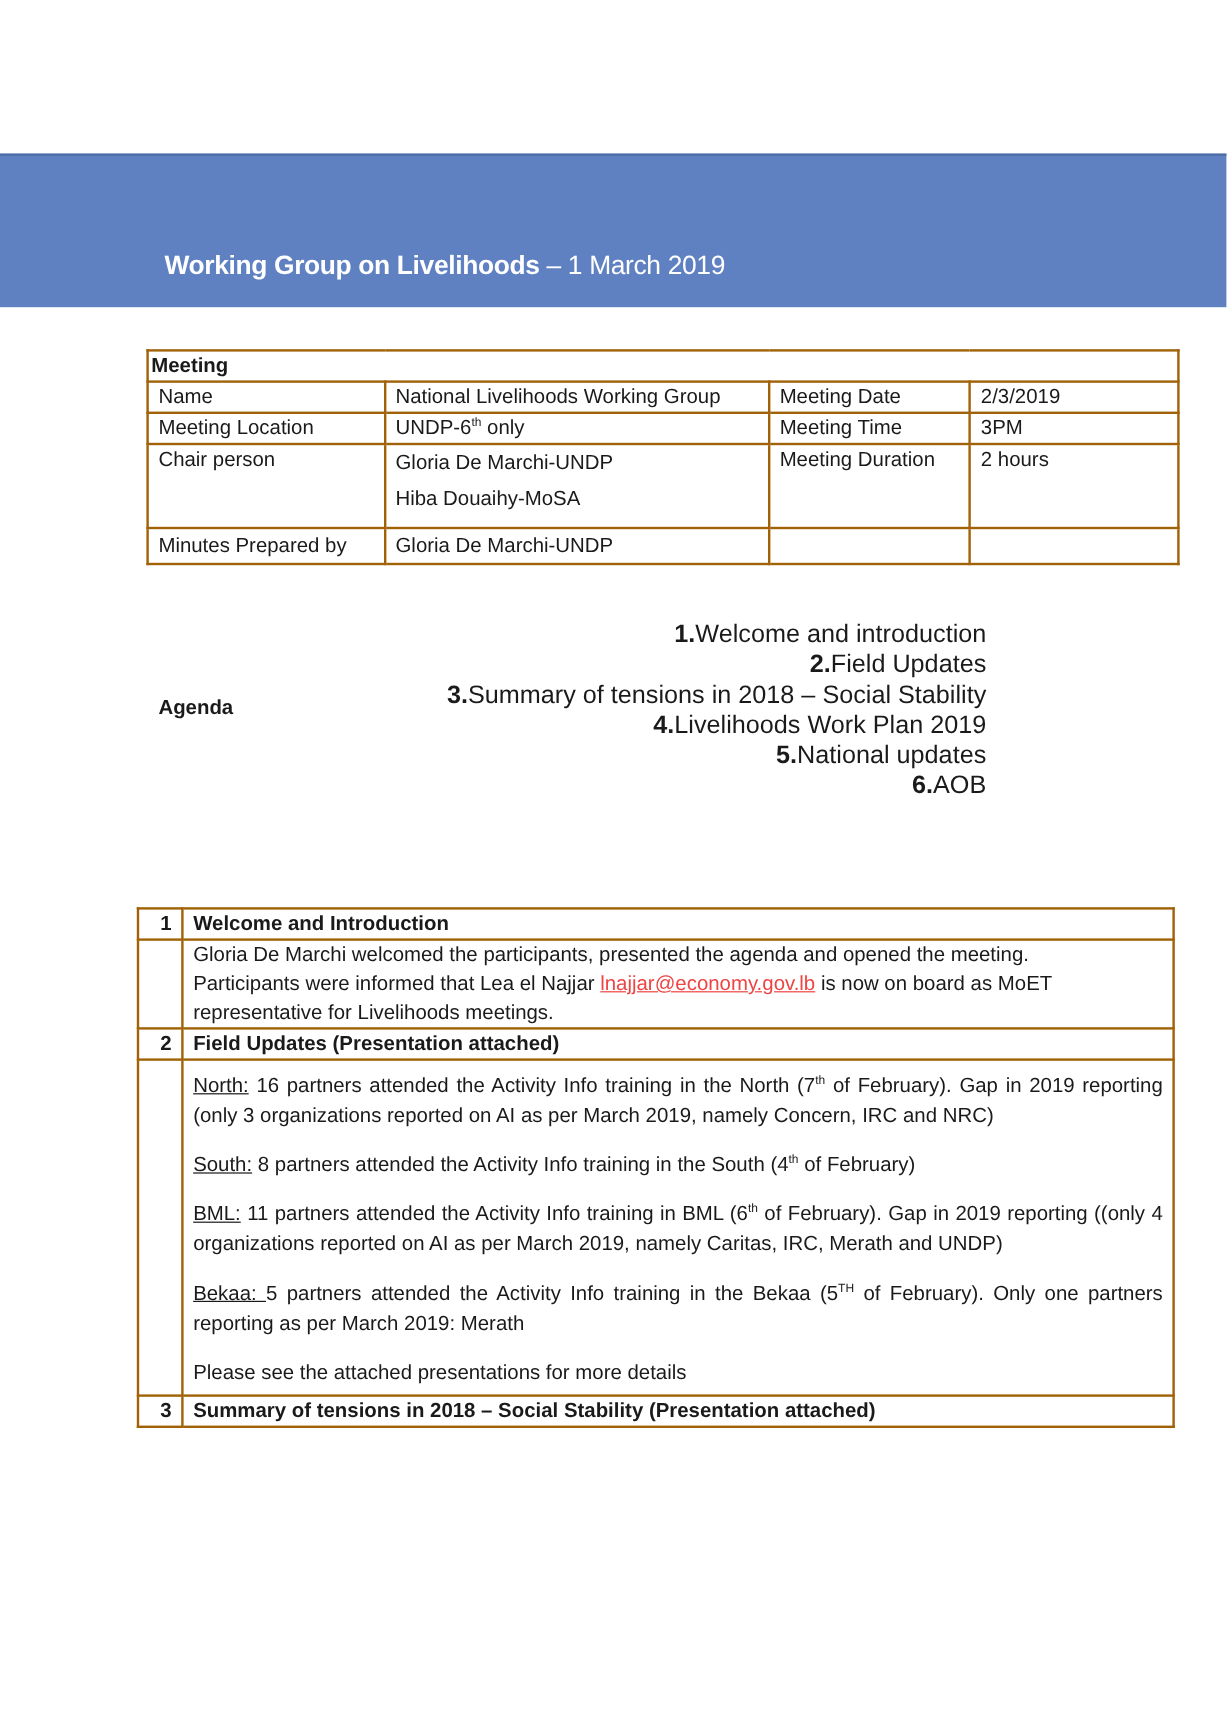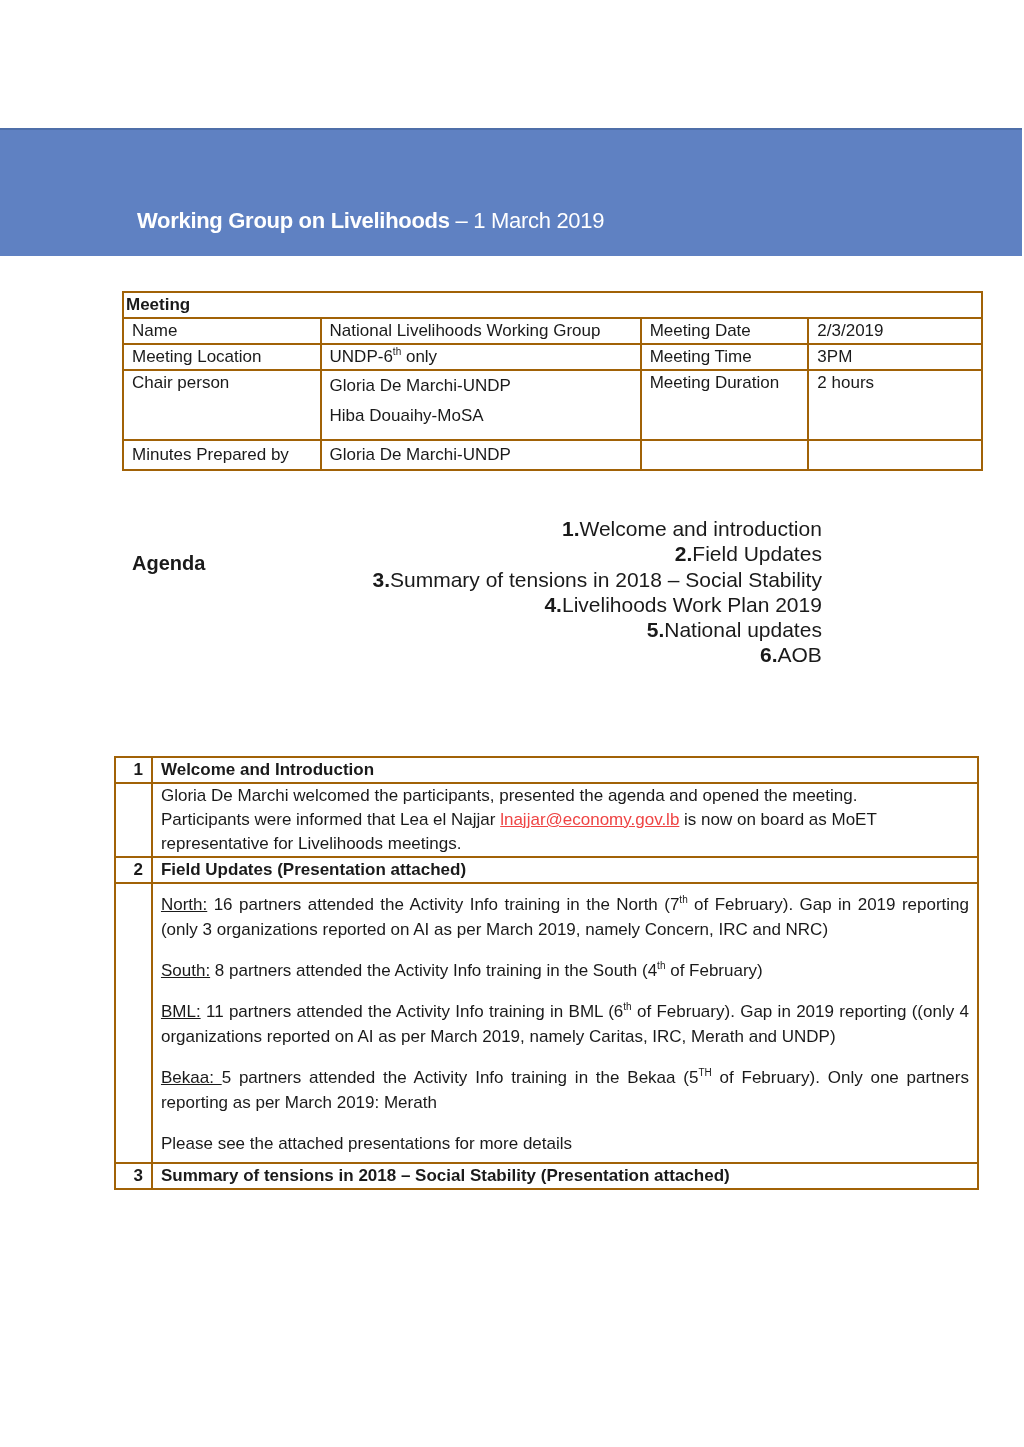--- a/index.html
+++ b/index.html
@@ -58,23 +58,23 @@
       font-weight: bold;
       height: 22px;
     }
     .lbl { font-weight: normal; }
     .chair-line { display: block; line-height: 30px; }
     sup { font-size: 10px; line-height: 0; vertical-align: super; }
 
     .agenda-label {
       position: absolute;
       left: 132px;
-      top: 552px;
-      font-weight: bold;
-      font-size: 20px;
+      top: 580px;
+      font-weight: bold;
+      font-size: 17px;
     }
     .agenda-list {
       position: absolute;
       left: 358px;
       top: 516px;
       margin: 0;
       padding: 0;
       list-style: none;
       font-size: 21px;
       text-align: right;

